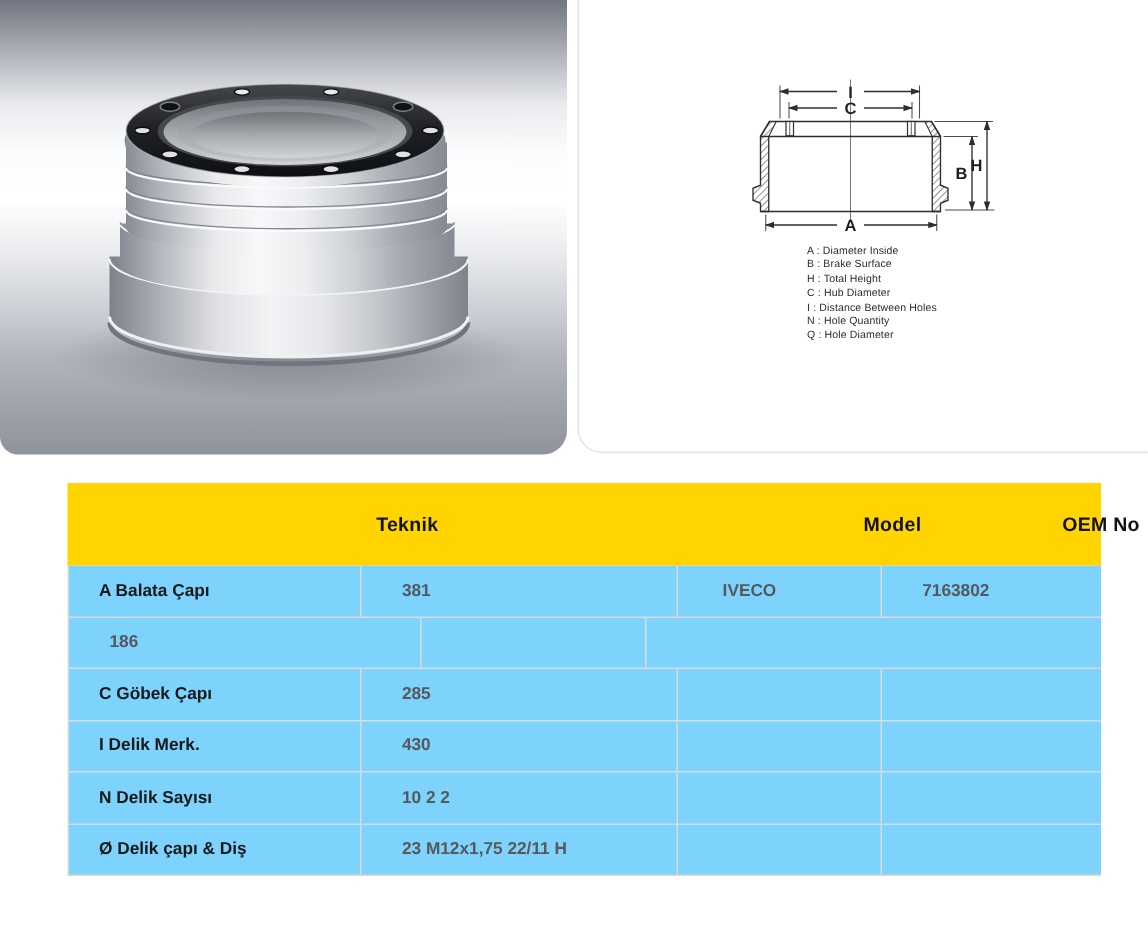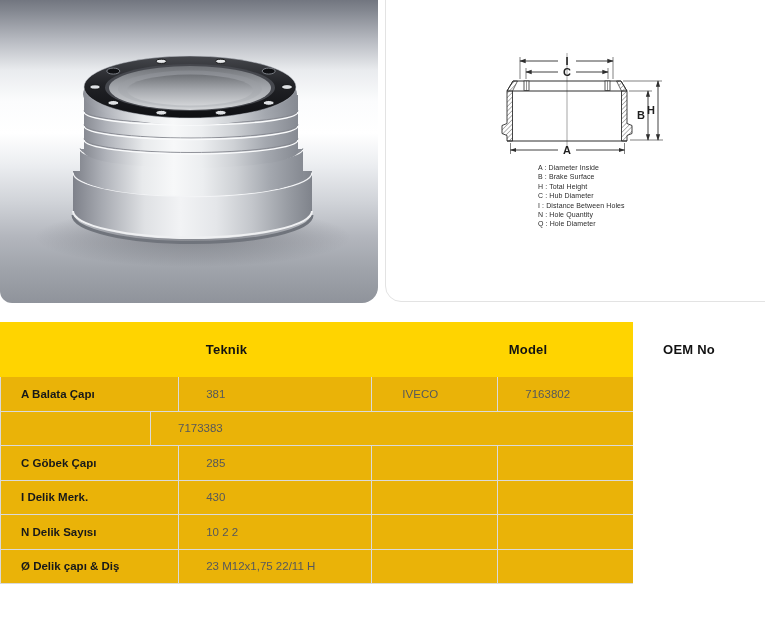--- a/index.html
+++ b/index.html
@@ -21,38 +21,38 @@
     position:absolute;left:385px;top:-16px;width:420px;height:318px;
     background:#ffffff;border:1px solid #e3e3e3;border-radius:16px;
     box-sizing:border-box;
   }
   .diagram-svg{position:absolute;left:0;top:16px;}
   .legend{
     position:absolute;left:152px;top:178px;
     font-size:7px;line-height:9.4px;color:#2b2b2b;letter-spacing:.1px;
   }
   
-  .spec-table{position:absolute;left:0;top:322px;width:633px;}
+  .spec-table{position:absolute;left:0;top:322px;width:689px;padding-left:45px;}
   .thead{position:relative;height:55px;background:#FFD400;}
   .th{
     position:absolute;top:0;height:55px;display:flex;align-items:center;
     justify-content:center;font-weight:700;font-size:13px;color:#121212;
     letter-spacing:.2px;
   }
   .th-teknik{left:0;width:453px;}
-  .th-model{left:453px;width:150px;}
+  .th-model{left:475px;width:150px;}
   .th-oem{left:608px;width:162px;}
   .tbody{border-left:1px solid #dadada;}
   .row{
     display:flex;height:34.5px;box-sizing:border-box;
-    border-bottom:1px solid #dadada;background:#eab308;
+    border-bottom:1px solid #dadada;background:#7dd3fc;
   }
   .cell{
     box-sizing:border-box;border-right:1px solid #dadada;
-    display:flex;align-items:center;font-size:11.5px;color:#56585c;
+    display:flex;align-items:center;font-size:11.5px;color:#56585c;font-weight:bold;
   }
   .c-label{width:218px;padding-left:20px;font-weight:700;color:#17181a;}
   .c-value{width:235px;padding-left:27px;}
   .c-model{width:150px;padding-left:30px;}
   .c-oem{width:162px;padding-left:27px;border-right:none;}
   
   .dim-letter{font:700 11px "Liberation Sans", sans-serif;fill:#1f1f1f;}
 </style>
 </head>
 <body>
@@ -229,22 +229,22 @@
   <div class="tbody">
 
       <div class="row">
         <div class="cell c-label">A Balata Çapı</div>
         <div class="cell c-value">381</div>
         <div class="cell c-model">IVECO</div>
         <div class="cell c-oem">7163802</div>
       </div>
 
       <div class="row">
-        <div class="cell c-model"></div>
-        <div class="cell c-oem">7173383</div>
+        <div class="cell c-value">186</div>
+        <div class="cell c-model"></div>
       </div>
 
 
       <div class="row">
         <div class="cell c-label">C Göbek Çapı</div>
         <div class="cell c-value">285</div>
         <div class="cell c-model"></div>
         <div class="cell c-oem"></div>
       </div>
 

